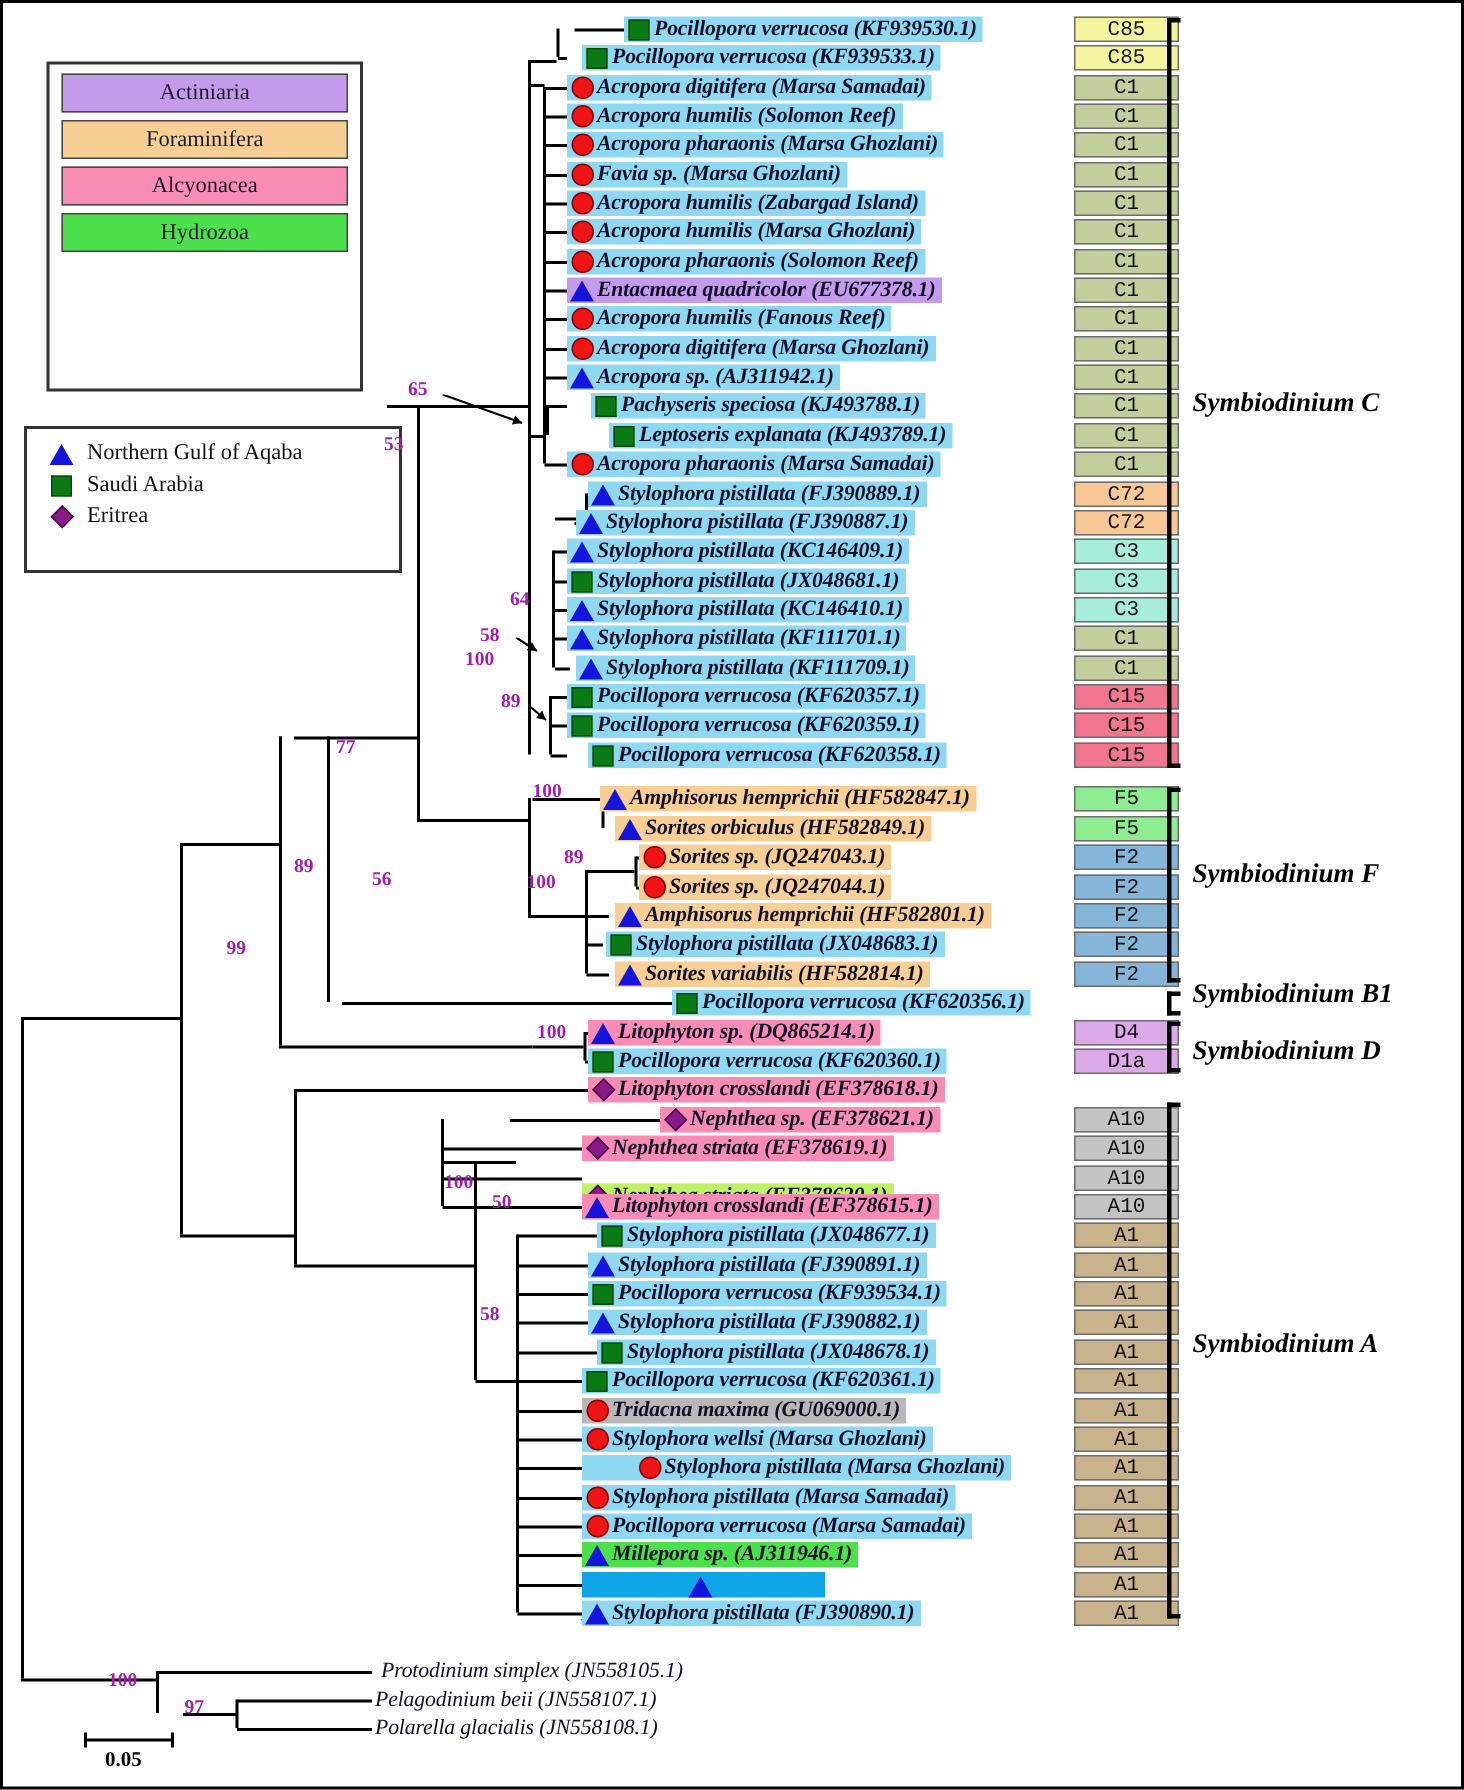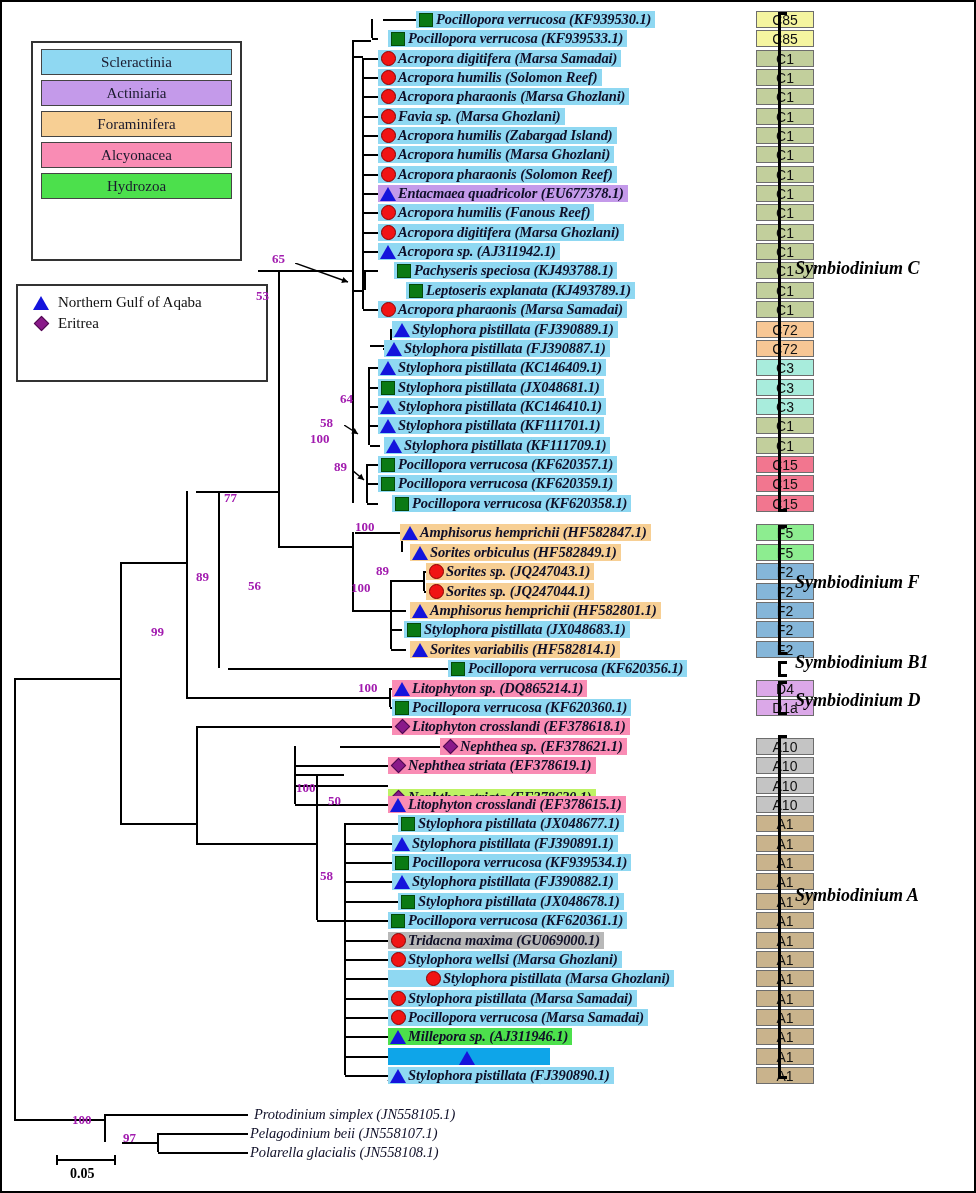--- a/index.html
+++ b/index.html
@@ -74,26 +74,25 @@
     font-size: 14.5px;
     color: #0f0f28;
     font-family: "Liberation Serif", serif;
     letter-spacing: -0.1px;
   }
   .taxon-name.plain { font-weight: normal; }
 
   .clade-box {
     position: absolute;
     left: 716px;
-    width: 58px; height: 17px;
+    width: 70px; height: 17px;
     border: 1px solid #6d6d6d;
     display: flex; align-items: center; justify-content: center;
     font-size: 14px; color: #111;
-    font-family: Liberation Sans, sans-serif;
-    margin-left: 40px;
+    font-family: Liberation Mono, monospace;
   }
 
   
   .group-label {
     position: absolute;
     font-style: italic; font-weight: bold;
     font-size: 18px; color: #000;
     font-family: "Liberation Serif", serif;
     white-space: nowrap;
   }
@@ -125,43 +124,46 @@
   .scale-line .tick-r { position: absolute; left: 58px; top: 0; width: 2px; height: 10px; background: #000; }
   .scale-text { font-size: 14px; font-weight: bold; margin-top: 2px; margin-left: 14px; font-family: "Liberation Serif", serif; }
 </style>
 </head>
 <body>
 
 <div id="root">
   <div class="outer-frame"></div>
 
   <div class="legend-taxa" id="legend-taxa">
-      <div class="taxa-chip" style="background: rgb(143, 216, 242);">
-        <span>Scleractinia</span>
-      </div>
       <div class="taxa-chip" style="background: rgb(196, 154, 234);">
         <span>Actiniaria</span>
       </div>
       <div class="taxa-chip" style="background: rgb(247, 207, 148);">
         <span>Foraminifera</span>
       </div>
       <div class="taxa-chip" style="background: rgb(249, 140, 180);">
         <span>Alcyonacea</span>
       </div>
       <div class="taxa-chip" style="background: rgb(76, 224, 76);">
         <span>Hydrozoa</span>
       </div>
     </div>
 
   <div class="legend-geo" id="legend-geo">
       <div class="geo-row">
         <span class="geo-sym">
           <span class="mk-tri"></span>
         </span>
         <span class="geo-label">Northern Gulf of Aqaba</span>
+      </div>
+      <div class="geo-row">
+        <span class="geo-sym">
+          <span class="mk-square"></span>
+        </span>
+        <span class="geo-label">Saudi Arabia</span>
       </div>
       <div class="geo-row">
         <span class="geo-sym">
           <span class="mk-diamond"></span>
         </span>
         <span class="geo-label">Eritrea</span>
       </div>
     </div>
 
   <div id="tree-lines">

